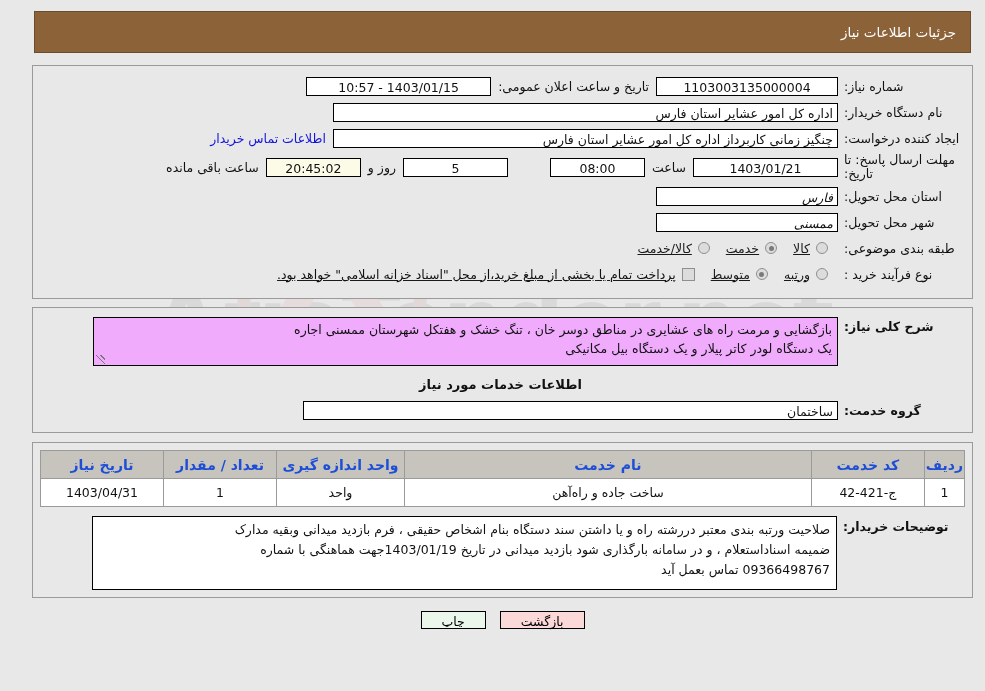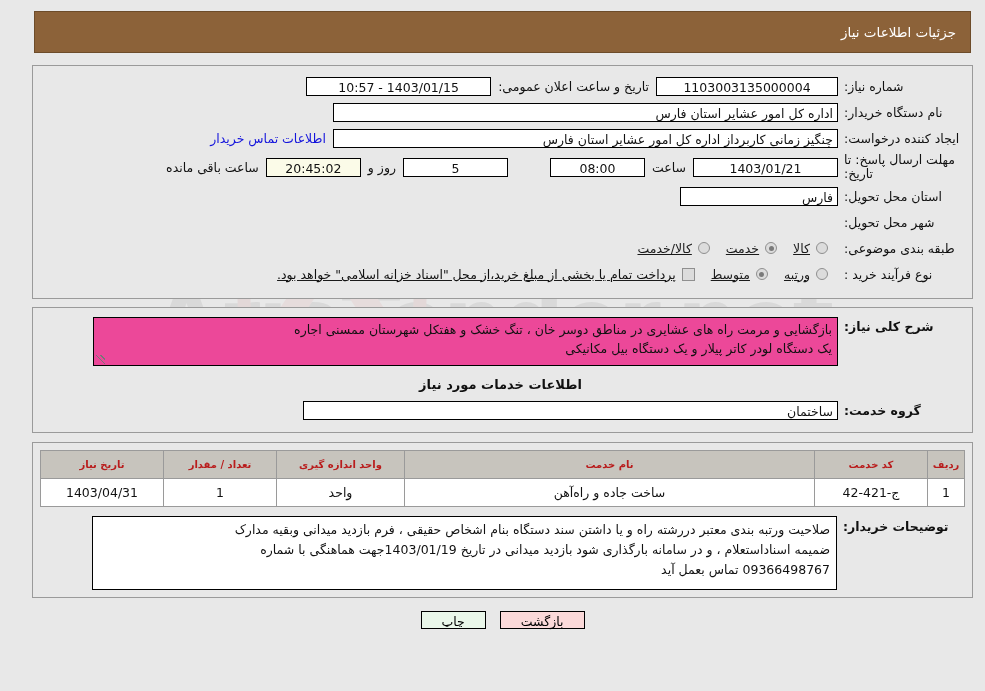--- a/index.html
+++ b/index.html
@@ -70,21 +70,21 @@
   }
   .fld.right{text-align:right;}
   .fld.cream{background:#fbfbe8;}
 
   .w-need{width:182px;}
   .w-org{width:505px;}
   .w-date{width:145px;}
   .w-time{width:95px;}
   .w-days{width:105px;}
   .w-left{width:95px;}
-  .w-prov{width:158px;}
+  .w-prov{width:182px;font-style:italic;}
   .w-pub{width:185px;}
   .w-group{width:535px;}
 
   .inlinelbl{padding:0 7px;font-size:12.5px;color:#111;white-space:nowrap;}
   .linklbl{color:#1414dc;font-size:12.5px;padding:0 7px;white-space:nowrap;cursor:pointer;}
 
   
   .rd{
     width:12px;height:12px;border-radius:50%;
     border:1px solid #8f8f8f;background:#dcdcdc;
@@ -106,21 +106,21 @@
   
   .descpanel{
     margin:8px 12px 0 12px;
     border:1px solid #9a9a9a;
     padding:9px 10px;
     background:#e8e8e8;
   }
   .descrow{display:flex;align-items:flex-start;}
   .descrow .lbl{padding-top:2px;}
   .ta{
-    background:#ec4899;border:1px solid #000;
+    background:#f0abfc;border:1px solid #000;
     width:745px;min-height:40px;
     font-size:12.5px;line-height:19px;
     padding:2px 5px 7px 5px;box-sizing:border-box;
     position:relative;color:#111;
   }
   .ta .grip{
     position:absolute;left:2px;bottom:1px;width:9px;height:9px;
     background:
       linear-gradient(45deg,transparent 45%,#777 45%,#777 55%,transparent 55%),
       linear-gradient(45deg,transparent 70%,#777 70%,#777 80%,transparent 80%);
@@ -129,21 +129,21 @@
   .secthead{
     font-weight:bold;font-size:13px;color:#111;
     text-align:center;margin:11px 4px 7px 0;
   }
 
   
   .tblwrap{margin:9px 12px 0 12px;border:1px solid #9a9a9a;background:#e8e8e8;padding:7px;}
   table{border-collapse:collapse;width:100%;font-size:12.5px;}
   th{
     background:#c7c4bd;border:1px solid #9a9a9a;
-    font-weight:bold;height:25px;color:#b91c1c;text-align:center;font-size:10px;
+    font-weight:bold;height:25px;color:#1d4ed8;text-align:center;font-size:14px;
   }
   td{
     background:#fff;border:1px solid #9a9a9a;
     height:25px;text-align:center;color:#111;font-size:12.5px;
   }
 
   
   .notesrow{display:flex;align-items:flex-start;margin:9px 4px 0 0;}
   .notesrow .lbl{padding-top:3px;font-weight:bold;}
   .ta2{
@@ -214,20 +214,21 @@
       <div class="inlinelbl">ساعت باقی مانده</div>
     </div>
 
     <div class="row">
       <div class="lbl">استان محل تحویل:</div>
       <div class="fld w-prov right">فارس</div>
     </div>
 
     <div class="row">
       <div class="lbl">شهر محل تحویل:</div>
+      <div class="fld w-prov right">ممسنی</div>
     </div>
 
     <div class="row">
       <div class="lbl">طبقه بندی موضوعی:</div>
       <div style="display:flex;align-items:center;padding-right:10px">
         <div class="opt">
           <span class="rd"></span>
           <span class="t">کالا</span>
         </div>
         <div class="opt">

